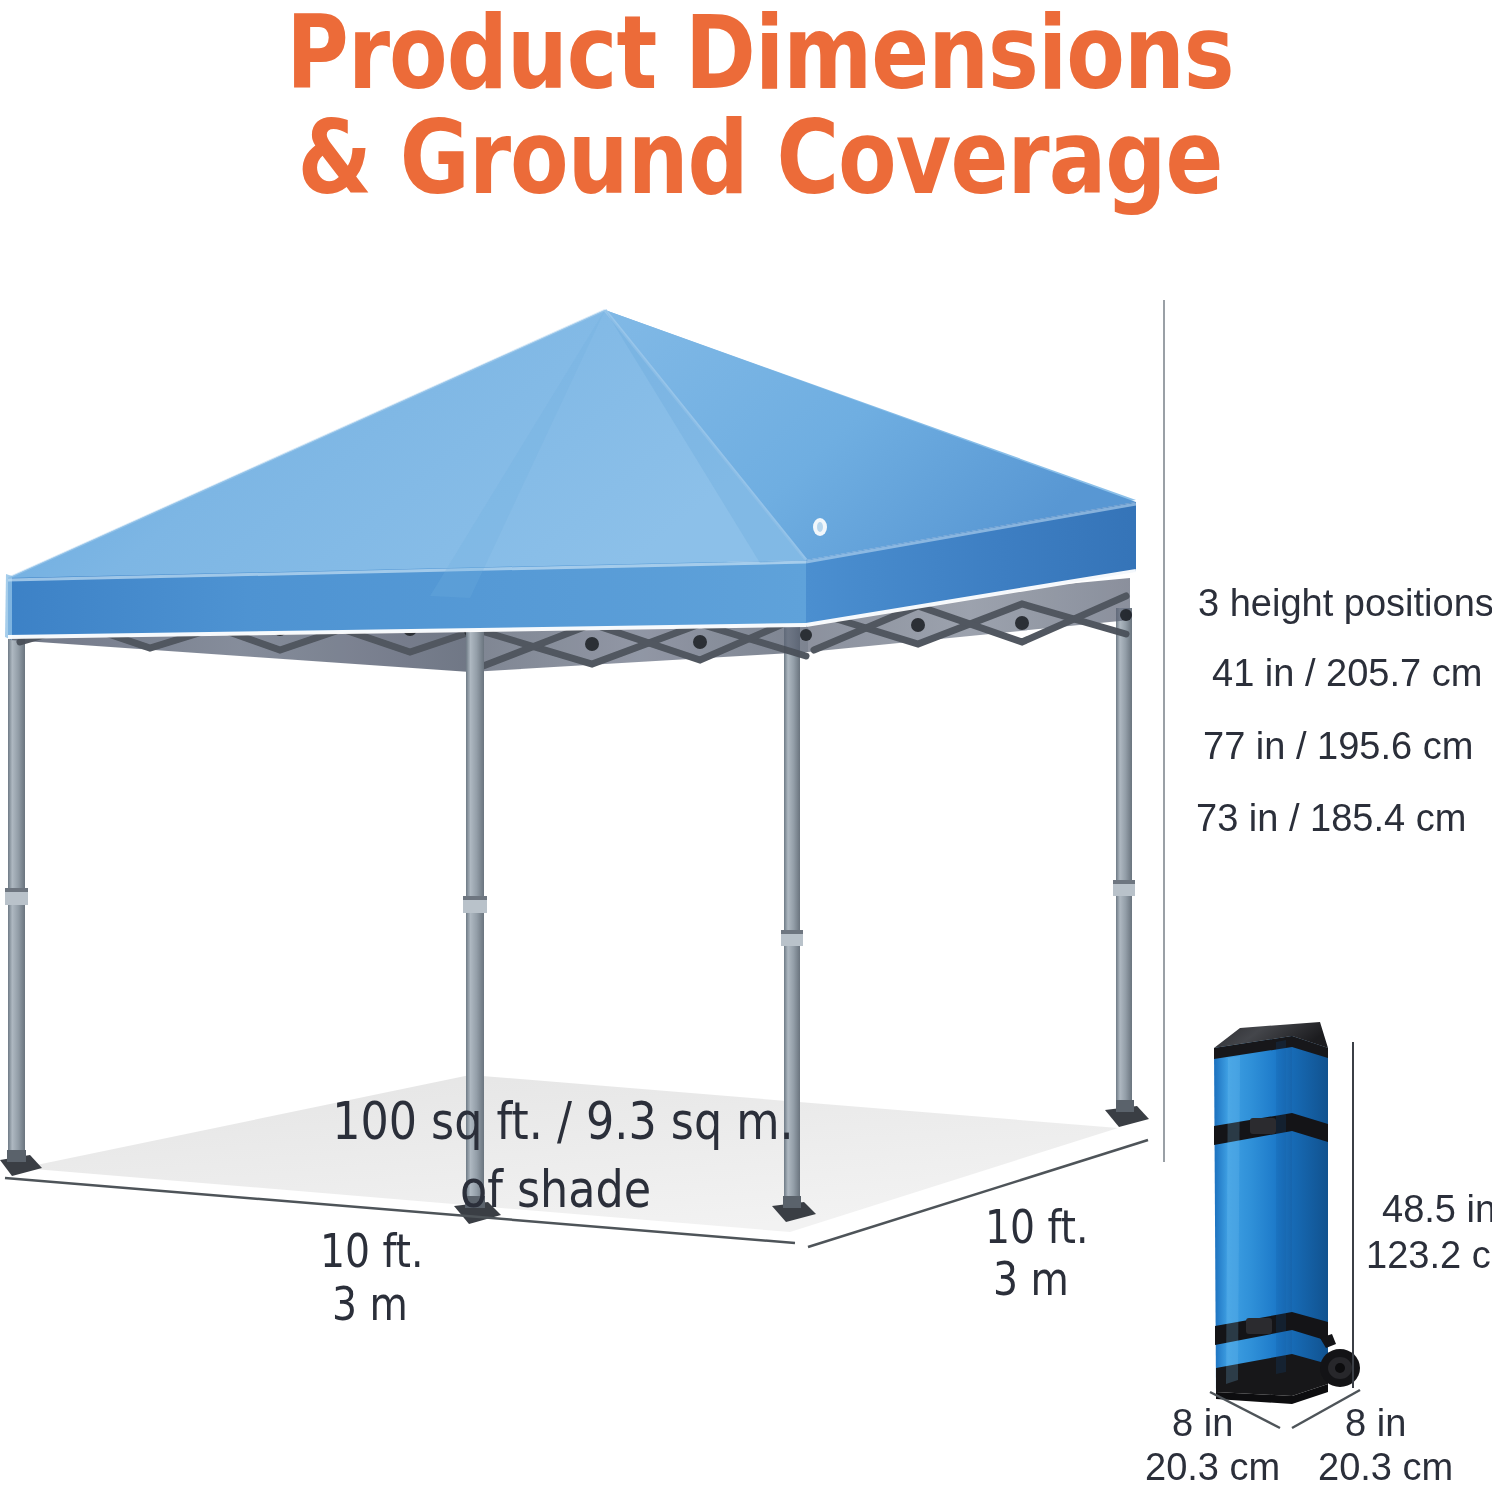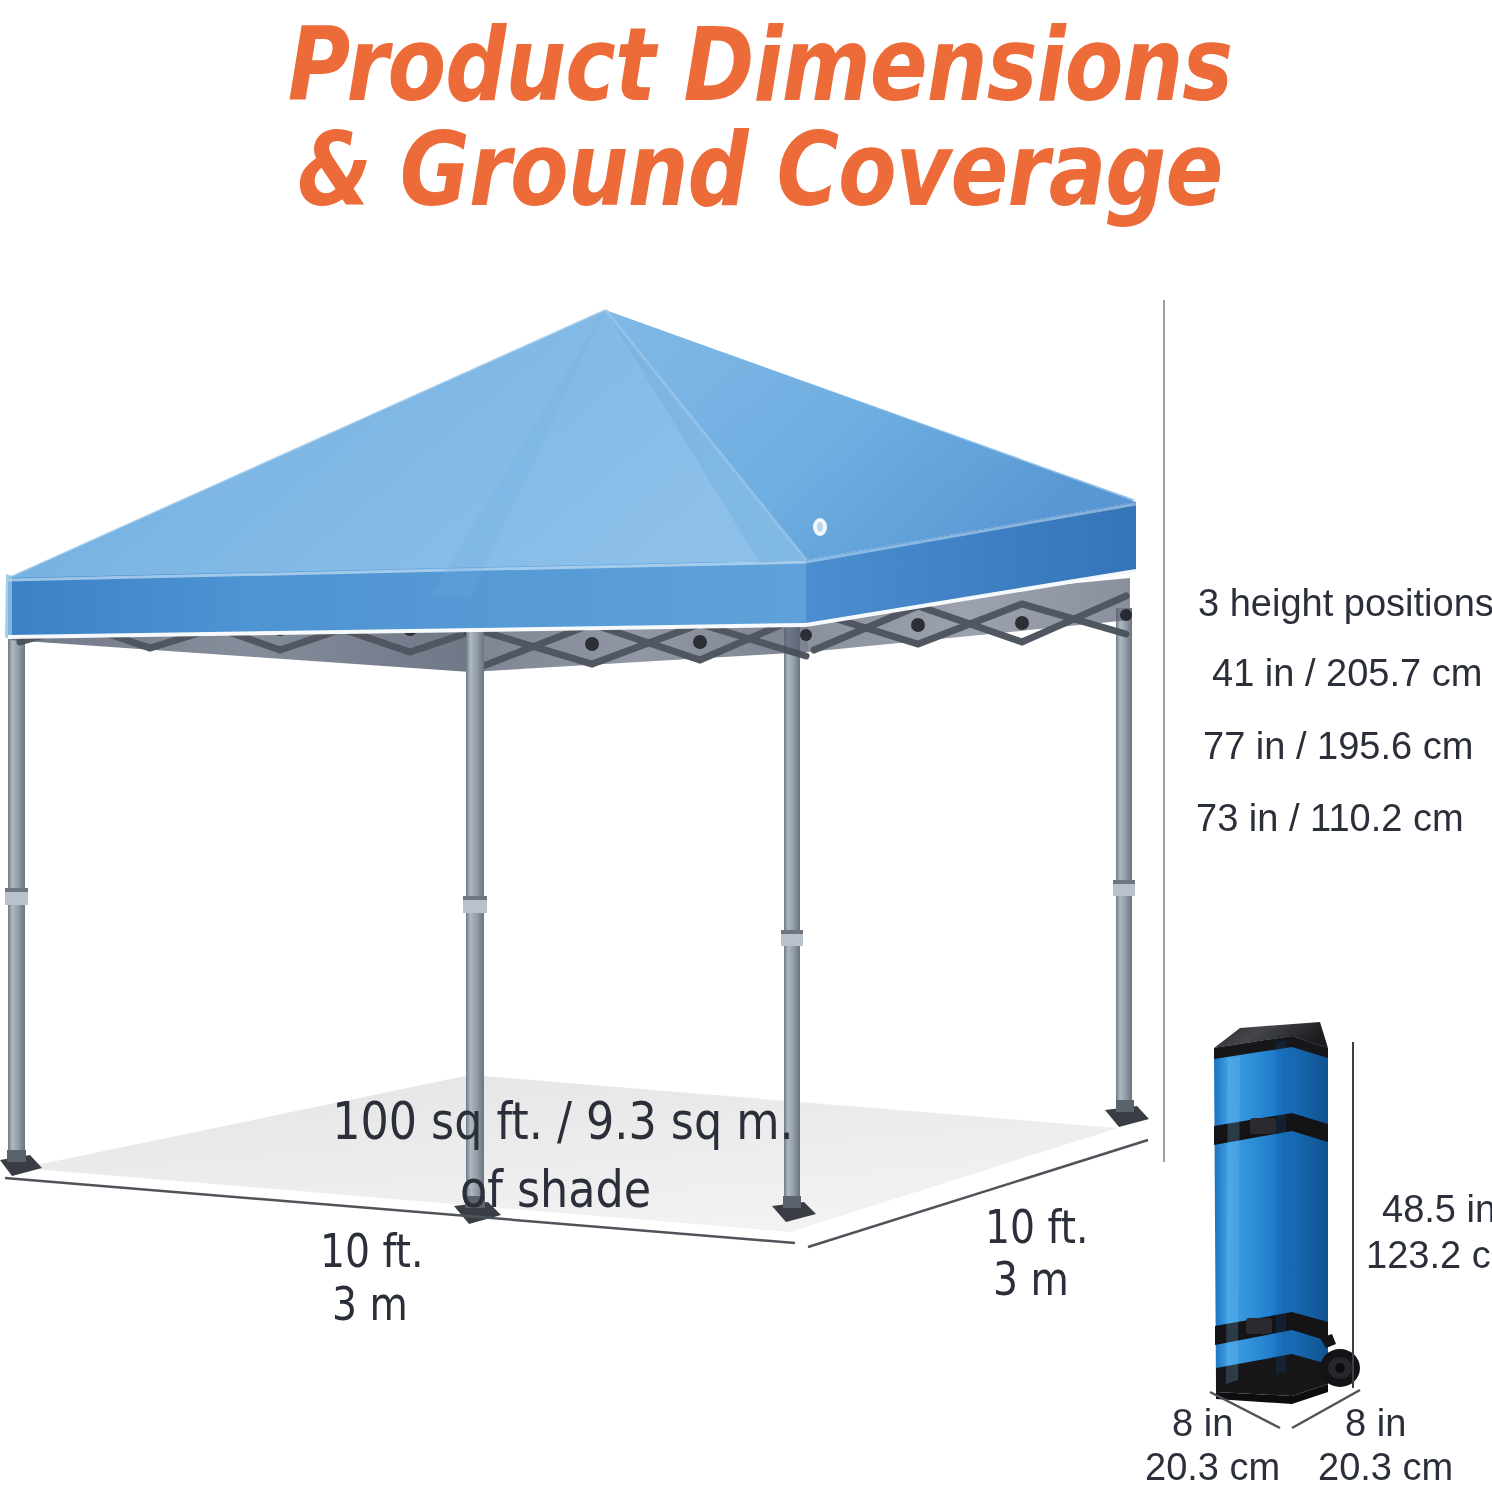--- a/index.html
+++ b/index.html
@@ -15,24 +15,23 @@
     width: 1492px;
     height: 1500px;
     background: #ffffff;
     overflow: hidden;
   }
 
   
   #title-block {
     position: absolute;
     left: 170px;
-    top: 12px;
+    top: 0;
     width: 1180px;
     text-align: center;
-    font-style: italic;
   }
   .title-line {
     color: #EC6B39;
     font-family: "DejaVu Sans Condensed", "Liberation Sans Narrow", "Liberation Sans", sans-serif;
     font-weight: bold;
     font-size: 102px;
     line-height: 105px;
     letter-spacing: -1px;
     white-space: nowrap;
     transform: scaleX(0.93);
@@ -252,21 +251,21 @@
   </svg>
 
   <div class="vrule" style="left:1163px; top:300px; height:862px;"></div>
 
   <div class="lbl lbl-reg" style="left:1198px; top:580px;">3 height positions</div>
 
   <div class="lbl lbl-reg" style="left:1212px; top:650px;">41 in / 205.7 cm</div>
 
   <div class="lbl lbl-reg" style="left:1203px; top:723px;text-align:right;">77 in / 195.6 cm</div>
 
-  <div class="lbl lbl-reg" style="left:1196px; top:795px;">73 in / 110.2 cm</div>
+  <div class="lbl lbl-reg" style="left:1196px; top:795px;">73 in / 185.4 cm</div>
 
   <div class="lbl lbl-cond ctr center" style="left:320px; top:1092px; font-size:52px;">100 sq ft. / 9.3 sq m.</div>
 
   <div class="lbl lbl-cond ctr center" style="left:455px; top:1160px; font-size:52px;">of shade</div>
 
   <div class="lbl lbl-cond" style="left:320px; top:1222px; font-size:46px;">10 ft.</div>
   <div class="lbl lbl-cond" style="left:332px; top:1275px; font-size:46px;">3 m</div>
 
   <div class="lbl lbl-cond" style="left:985px; top:1198px; font-size:46px;">10 ft.</div>
   <div class="lbl lbl-cond" style="left:993px; top:1250px; font-size:46px;">3 m</div>

